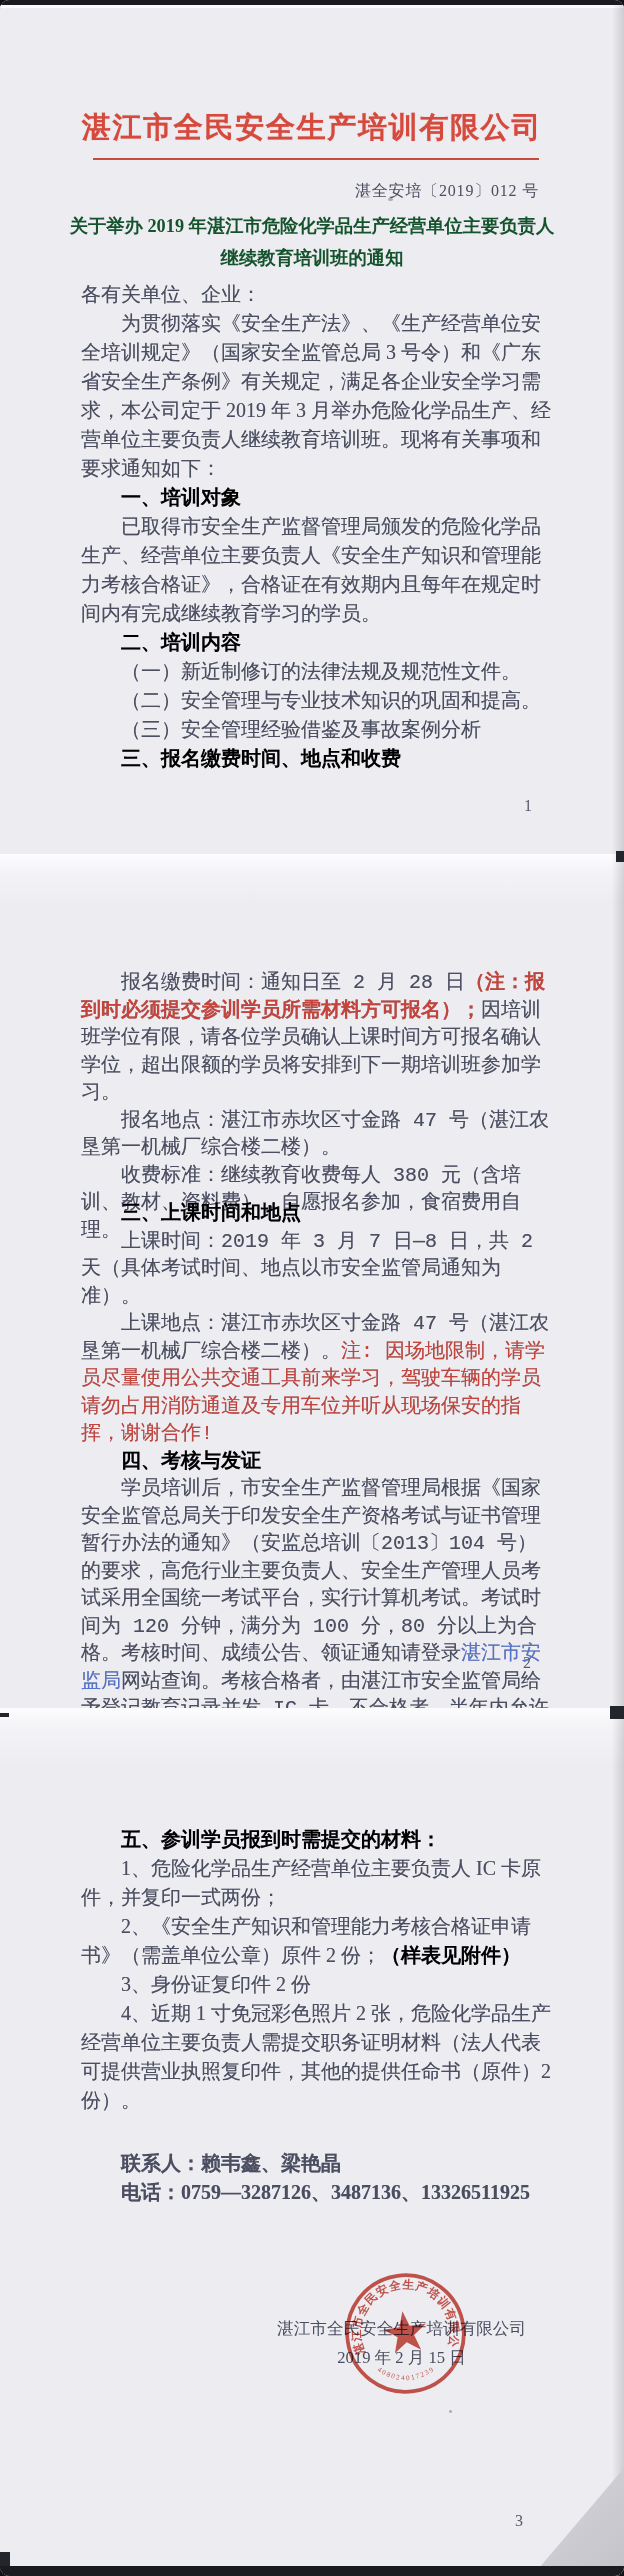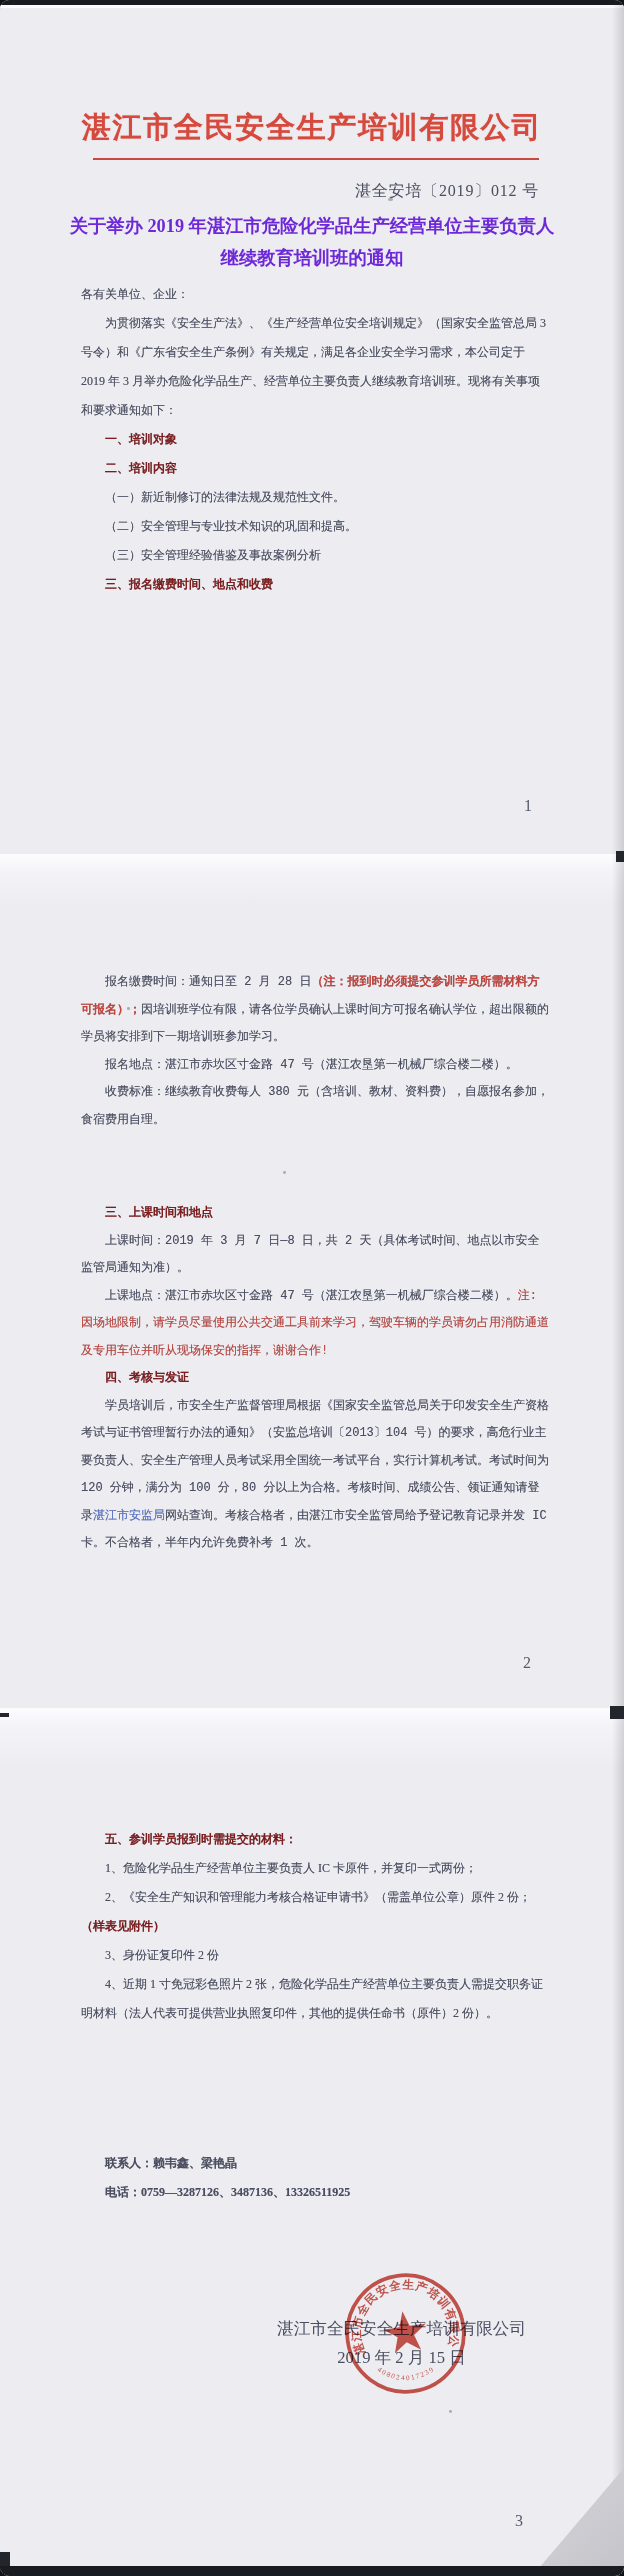--- a/index.html
+++ b/index.html
@@ -14,27 +14,27 @@
   .edge-top-line{position:absolute;left:0;top:5px;width:624px;height:2.5px;background:#fbfbfd;}
   .page{position:absolute;left:0;width:624px;}
   .org-title{
     position:absolute;left:0;top:103px;width:624px;text-align:center;
     font-size:29px;font-weight:700;letter-spacing:1.7px;color:#d6493d;
     text-shadow:0 0 0.8px rgba(214,73,61,.5);
   }
   .red-rule{position:absolute;left:93px;top:153px;width:446px;height:1.7px;background:#c84940;}
   .doc-no{position:absolute;right:85px;top:176px;font-size:16px;letter-spacing:0.8px;}
   .subject{position:absolute;left:0;top:205px;width:624px;text-align:center;
-    font-size:18.3px;font-weight:700;line-height:32px;color:#6d28d9;}
-  .flow{position:absolute;left:81px;width:470px;font-size:12px;line-height:29px;
+    font-size:18.3px;font-weight:700;line-height:32px;color:#14532d;}
+  .flow{position:absolute;left:81px;width:470px;font-size:20px;line-height:29px;
     text-shadow:0 0 0.5px rgba(74,78,96,.5);}
   .flow2{line-height:27.5px;font-family:Liberation Mono, monospace;}
   .flow p{margin:0;text-indent:2em;}
   .flow p.noindent{text-indent:0;}
-  .h{font-weight:700;color:#7f1d1d;}
+  .h{font-weight:700;color:#000000;}
   .red{color:#c4443c;}
   .redb{color:#c4443c;font-weight:700;}
   .blue{color:#5572cc;}
   .pageno{position:absolute;font-size:16px;color:#565a6a;}
   .sig{position:absolute;right:98px;text-align:center;font-size:16.6px;line-height:29px;}
   .seam{position:absolute;left:0;width:624px;}
   .seam1{top:854px;height:50px;background:linear-gradient(to bottom,#fdfdfe 0%,#f4f3f7 35%,#edecf0 100%);}
   .seam2{top:1708px;height:60px;background:linear-gradient(to bottom,#fdfdfe 0%,#f4f3f7 30%,#edecf0 100%);}
   .tick{position:absolute;background:#23252c;}
   .right-shade{position:absolute;top:0;right:0;width:11.7px;height:2576px;
@@ -59,20 +59,21 @@
     <div class="red-rule"></div>
     <div class="doc-no">湛全安培〔2019〕012 号</div>
     <div class="subject">
       <div>关于举办 2019 年湛江市危险化学品生产经营单位主要负责人</div>
       <div>继续教育培训班的通知</div>
     </div>
     <div class="flow" style="top:275px;">
       <p class="noindent">各有关单位、企业：</p>
       <p>为贯彻落实《安全生产法》、《生产经营单位安全培训规定》（国家安全监管总局 3 号令）和《广东省安全生产条例》有关规定，满足各企业安全学习需求，本公司定于 2019 年 3 月举办危险化学品生产、经营单位主要负责人继续教育培训班。现将有关事项和要求通知如下：</p>
       <p class="h">一、培训对象</p>
+      <p>已取得市安全生产监督管理局颁发的危险化学品生产、经营单位主要负责人《安全生产知识和管理能力考核合格证》，合格证在有效期内且每年在规定时间内有完成继续教育学习的学员。</p>
       <p class="h">二、培训内容</p>
       <p>（一）新近制修订的法律法规及规范性文件。</p>
       <p>（二）安全管理与专业技术知识的巩固和提高。</p>
       <p>（三）安全管理经验借鉴及事故案例分析</p>
       <p class="h">三、报名缴费时间、地点和收费</p>
     </div>
     <div class="pageno" style="left:524px;top:792px;">1</div>
   </div>
 
   <div class="page" style="top:857px;height:851px;">

